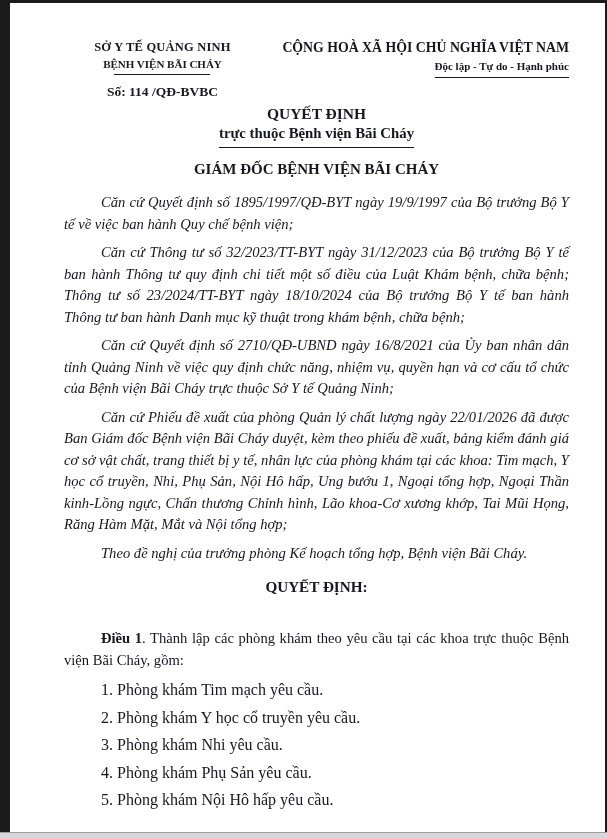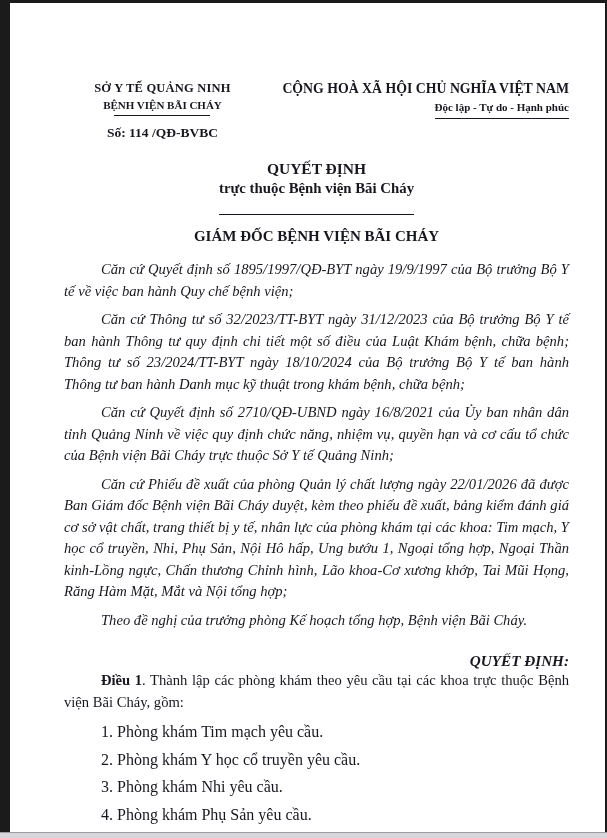--- a/index.html
+++ b/index.html
@@ -25,21 +25,21 @@
     padding: 36px 36px 0 54px;
   }
   .bottom-bar {
     position: absolute;
     left: 0; right: 0; bottom: 0;
     height: 5px;
     background: #d7d7db;
     border-top: 1px solid #9b9ba1;
   }
   
-  .header { display: flex; margin-top: 41px; }
+  .header { display: flex; }
   .header-left {
     width: 39%;
     text-align: center;
     font-size: 12.5px;
     line-height: 16px;
   }
   .header-left .org1 { font-weight: bold; letter-spacing: .2px; }
   .header-left .org2 { font-weight: bold; font-size: 11px; margin-top: 1px; }
   .partial-rule {
     width: 96px;
@@ -56,51 +56,50 @@
   .header-right .motto {
     font-weight: bold; font-size: 11px; margin-top: 2px;
   }
   .header-right .motto span {
     display: inline-block;
     border-bottom: 1.4px solid #17171f;
     padding-bottom: 2px;
   }
   .header-right .dateline { font-style: italic; font-size: 14px; margin-top: 12px; }
   
-  .title-block { text-align: center; margin-top: 19px; font-weight: bold; }
+  .title-block { text-align: center; margin-top: 5px; font-weight: bold; }
   .title-main { font-size: 15.5px; }
   .title-sub { font-size: 14.8px; margin-top: 3px; line-height: 20px; }
   .title-sub3 { font-size: 14.8px; line-height: 20px; }
   .title-sub3 span {
     display: inline-block;
     border-bottom: 1.4px solid #17171f;
-    padding-bottom: 16px;
+    padding-bottom: 4px;
   }
   .issuer { font-size: 15px; margin-top: 13px; }
   
   .preamble { margin-top: 14px; }
   .preamble p {
     margin: 0 0 7px 0;
     font-style: italic;
     font-size: 14.6px;
     line-height: 21.5px;
     text-align: justify;
     text-indent: 37px;
   }
   
   .decision-heading {
-    text-align: right;
+    text-align: center;
     font-weight: bold;
     font-size: 15.2px;
-    margin: 21px 0 0 0;
-    font-style: italic;
+    margin: 14px 0 0 0;
   }
   
   .article-lead {
-    margin: 0 0 0 0;
+    margin: 32px 0 0 0;
     font-size: 14.6px;
     line-height: 21.5px;
     text-align: justify;
     text-indent: 37px;
   }
   .article-lead b { font-weight: bold; }
   .clinic-list { margin-top: 8px; }
   .clinic-list p {
     margin: 0 0 6.5px 0;
     font-size: 16px;

